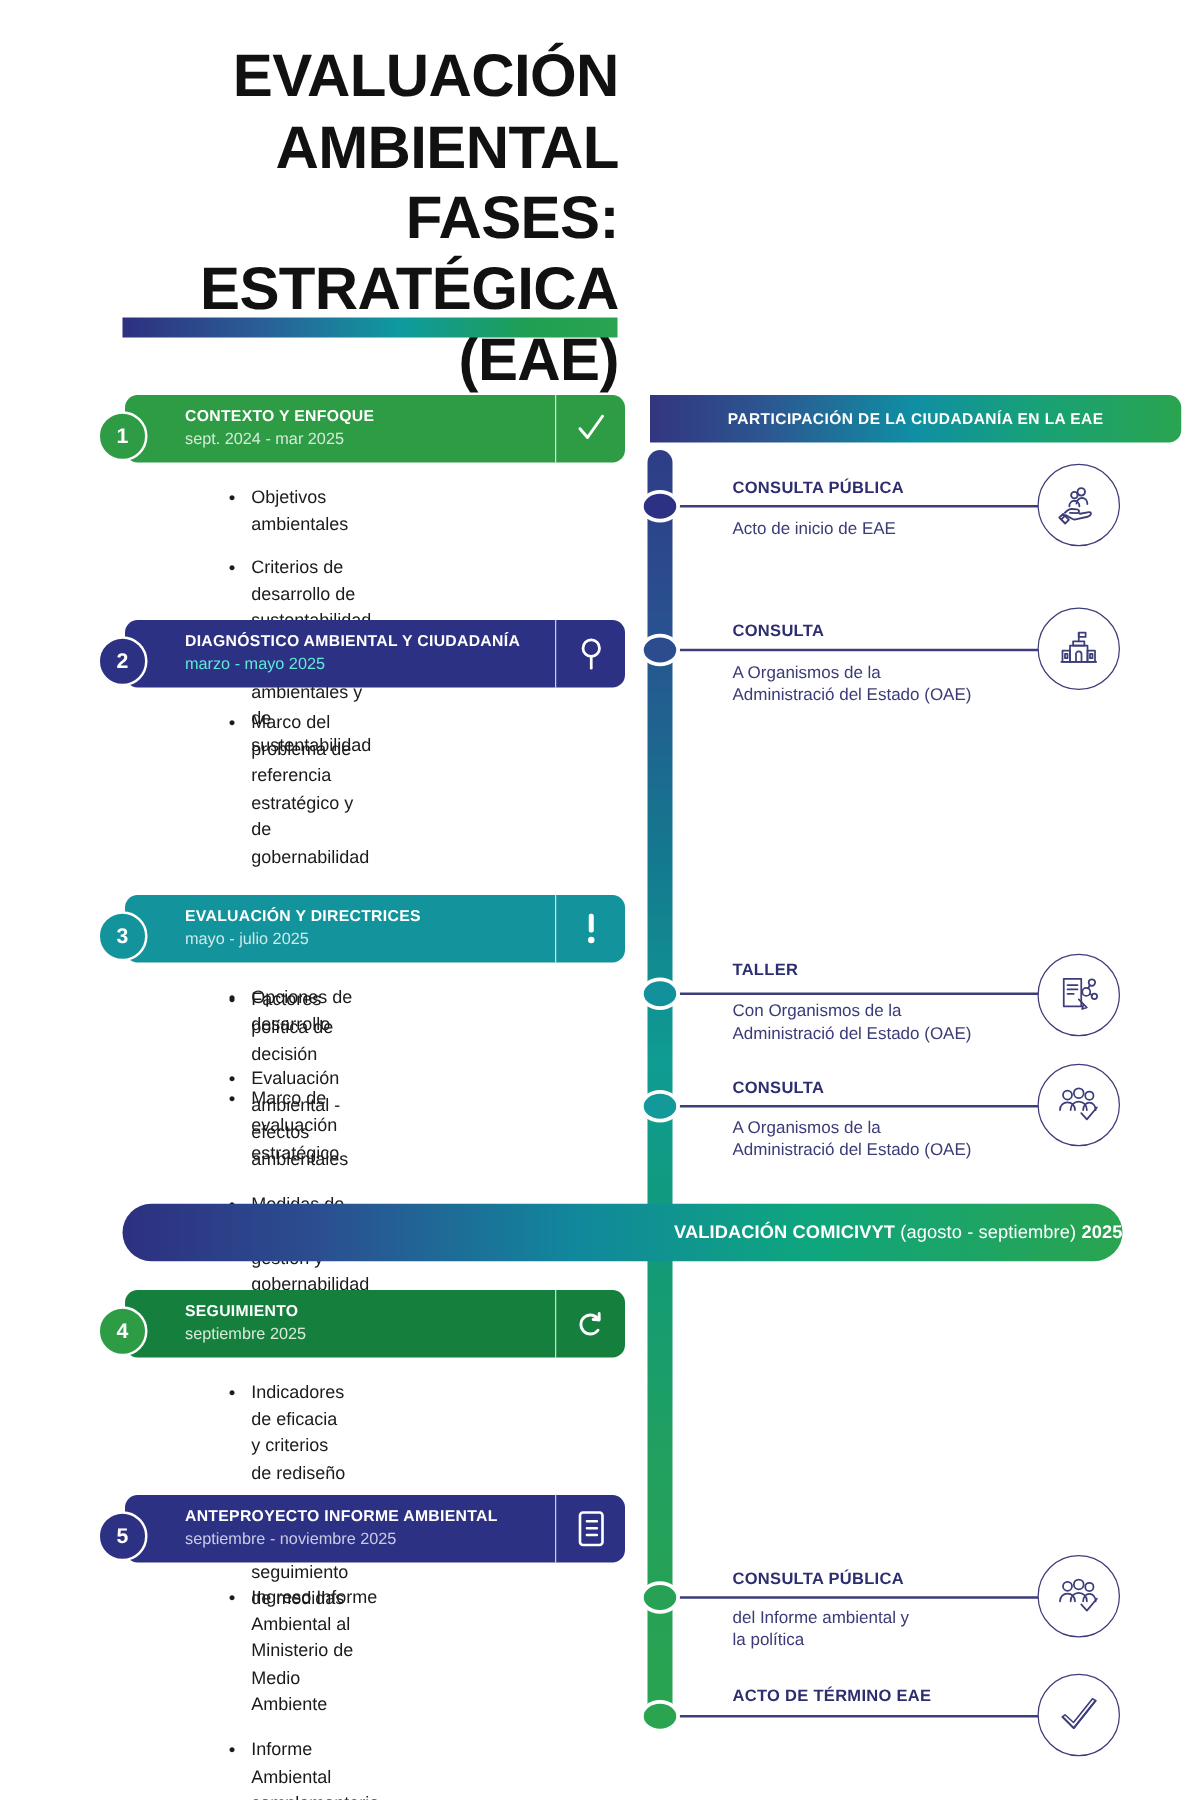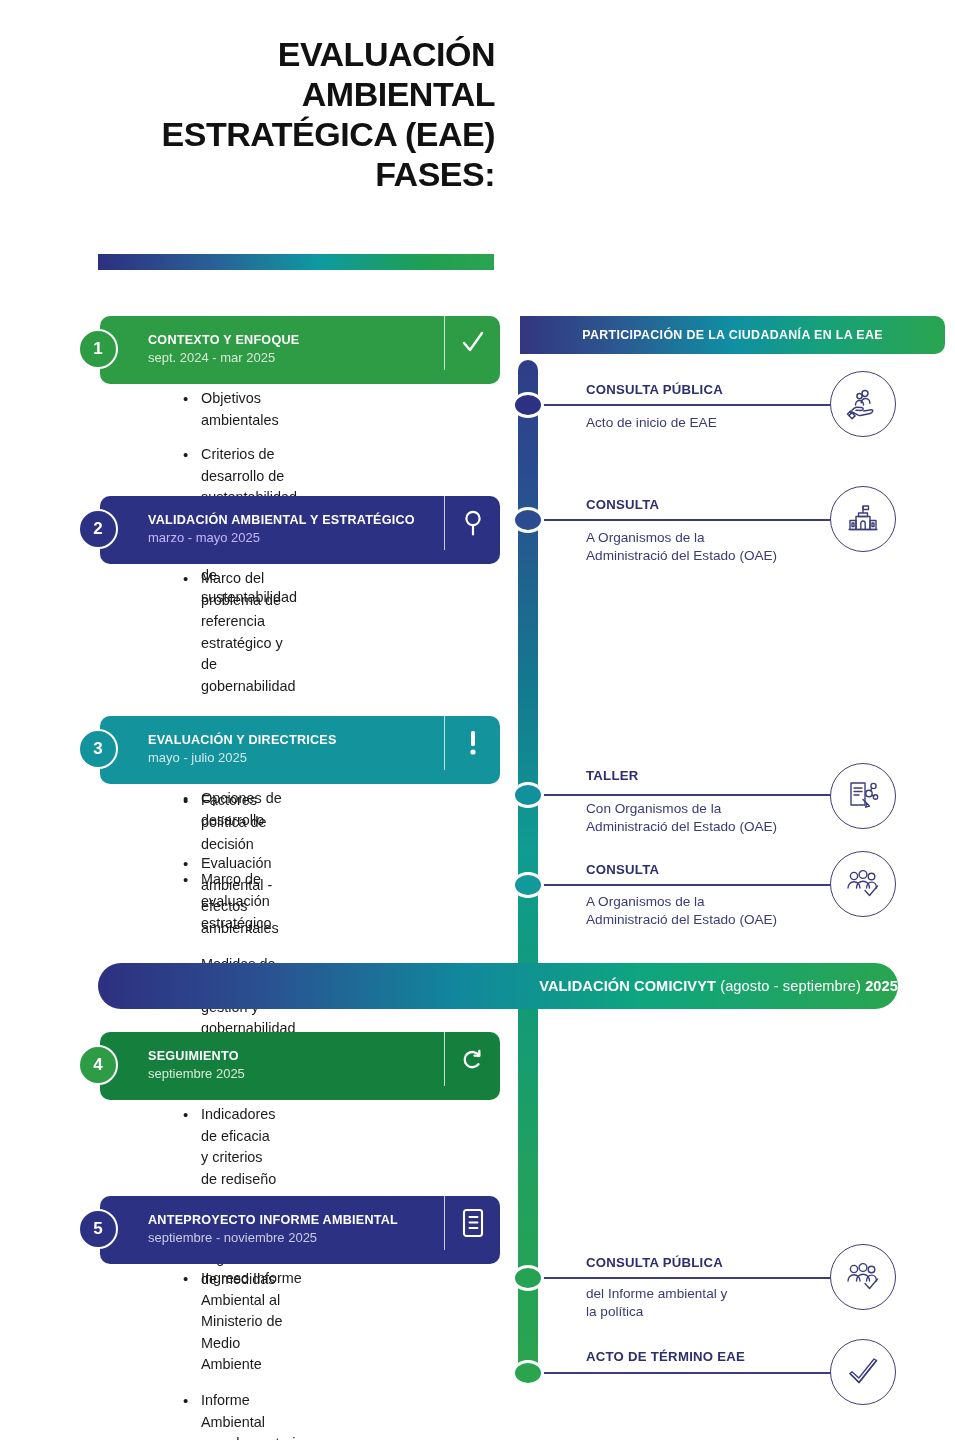--- a/index.html
+++ b/index.html
@@ -10,33 +10,33 @@
     overflow: hidden;
   }
   #root { position: relative; width: 955px; height: 1440px; }
 
   
   .title-block {
     position: absolute; left: 40px; top: 34px; width: 455px;
     text-align: right;
   }
   .title-line {
-    font-size: 34px; font-weight: 700; letter-spacing: -0.5px;
+    font-size: 48px; font-weight: 700; letter-spacing: -0.5px;
     line-height: 1.18; color: #111111;
     font-family: "Liberation Sans", sans-serif;
   }
   .title-rule {
     position: absolute; left: 98px; top: 254px; width: 396px; height: 16px;
     background: linear-gradient(90deg,#2d3080 0%,#2a5e96 28%,#0e9aa0 56%,#1f9f53 82%,#2aa44f 100%);
   }
 
   
   .phase { position: absolute; left: 78px; }
   .phase-bar {
-    position: absolute; left: 22px; top: 0; width: 400px; height: 68px;
+    position: absolute; left: 22px; top: 0; width: 400px; height: 54px;
     border-radius: 10px;
     display: flex; align-items: center;
   }
   .phase-text { padding-left: 48px; flex: 1; }
   .phase-title {
     color: #ffffff; font-size: 12.6px; font-weight: 700; letter-spacing: 0.25px;
     line-height: 1.25;
   }
   .phase-dates {
     color: #d8ead8; font-size: 13px; font-weight: 400; line-height: 1.3; margin-top: 1px;
@@ -117,22 +117,22 @@
   .tl-circle svg { display: block; }
 </style>
 </head>
 <body>
 
 <div id="root">
 
   <div class="title-block">
     <div class="title-line">EVALUACIÓN</div>
     <div class="title-line">AMBIENTAL</div>
+    <div class="title-line">FASES:</div>
     <div class="title-line">ESTRATÉGICA (EAE)</div>
-    <div class="title-line">FASES:</div>
   </div>
   <div class="title-rule"></div>
 
   <div class="timeline-bar"></div>
 
   <div class="part-header">
     <span class="part-header-text">PARTICIPACIÓN DE LA CIUDADANÍA EN LA EAE</span>
   </div>
 
   <div class="phase" style="top:316px;height:180px">
@@ -160,22 +160,22 @@
       <div class="bullet" style="margin-top:13px">
           <span class="dot">•</span>
           <span class="btxt">Temas ambientales y de sustentabilidad</span>
         </div>
     </div>
   </div>
 
   <div class="phase" style="top:496px;height:220px">
     <div class="phase-bar" style="background:#2d3184">
       <div class="phase-text">
-        <div class="phase-title">VALIDACIÓN AMBIENTAL Y ESTRATÉGICO</div>
-        <div class="phase-dates" style="color:#c4b5fd">marzo - mayo 2025</div>
+        <div class="phase-title">DIAGNÓSTICO AMBIENTAL Y CIUDADANÍA</div>
+        <div class="phase-dates" style="color:#5eead4">marzo - mayo 2025</div>
       </div>
       <div class="phase-icon-cell">
         <svg width="26" height="28" viewBox="0 0 26 28">
             <circle cx="13" cy="9.5" r="6.6" fill="none" stroke="#fff" stroke-width="2.2"></circle>
             <path d="M13 16.3 L13 25.5" fill="none" stroke="#fff" stroke-width="2.2" stroke-linecap="round"></path>
           </svg>
       </div>
     </div>
     <div class="phase-num" style="background:#2d3184">2</div>
     <div class="bullets" style="top:72px">

